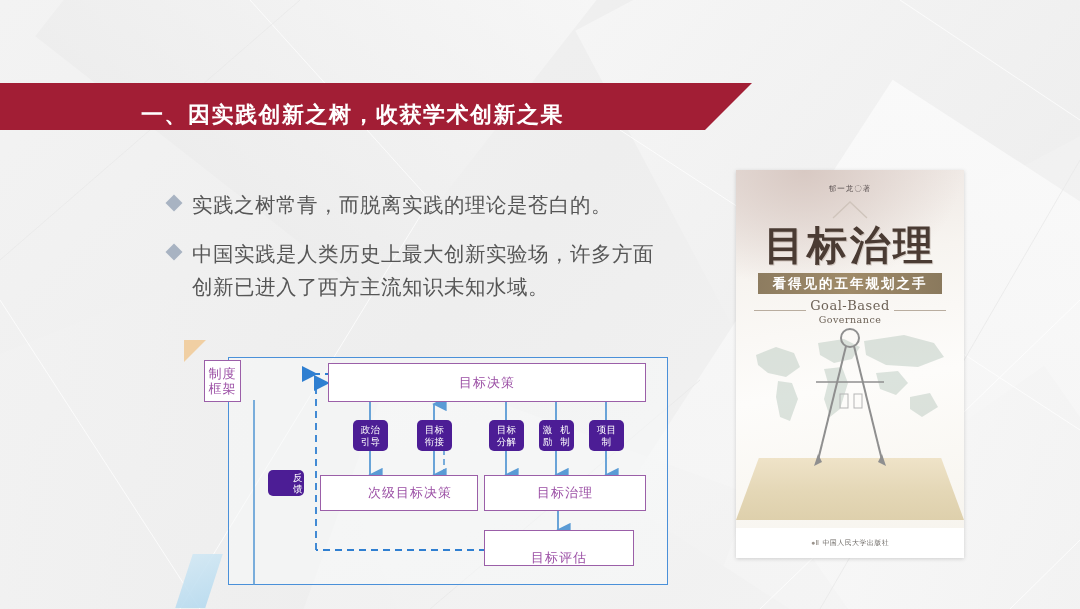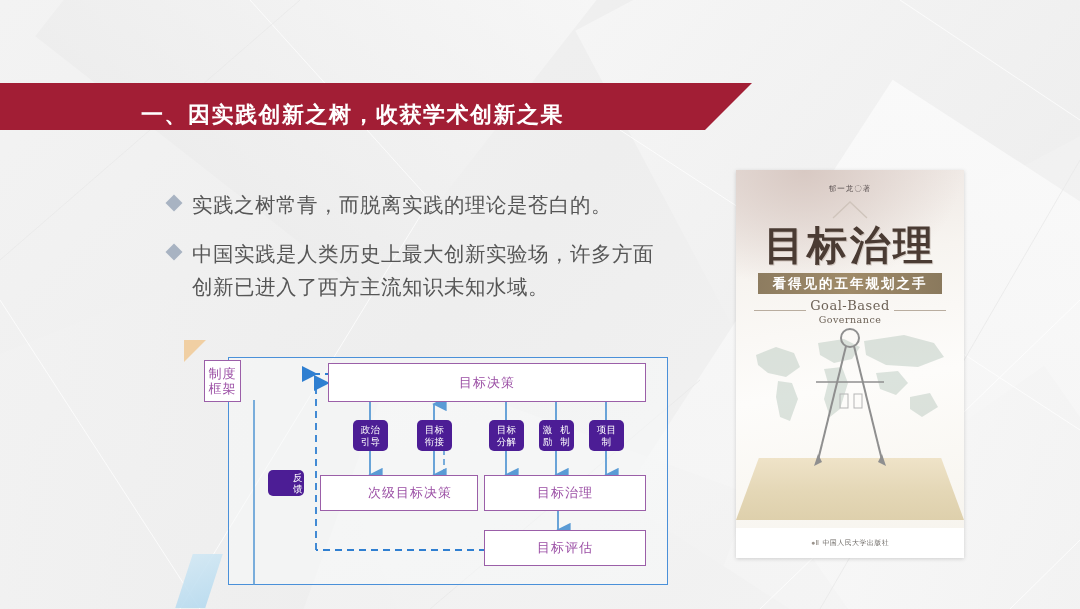--- a/index.html
+++ b/index.html
@@ -468,21 +468,21 @@
     </div>
 
     <div class="node" style="left:144px; top:137px; width:158px; height:36px;padding-left:22px;">
       <span>次级目标决策</span>
     </div>
 
     <div class="node" style="left:308px; top:137px; width:162px; height:36px;">
       <span>目标治理</span>
     </div>
 
-    <div class="node" style="left:308px; top:192px; width:162px; height:36px;">
+    <div class="node" style="left:308px; top:192px; width:150px; height:36px;align-items:flex-end;">
       <span>目标评估</span>
     </div>
 
     <div class="chip" style="left:177px; top:82px; width:35px; height:31px; flex-direction:column;">
       <span>政治</span>
       <span>引导</span>
     </div>
 
     <div class="chip" style="left:241px; top:82px; width:35px; height:31px; flex-direction:column;">
       <span>目标</span>

